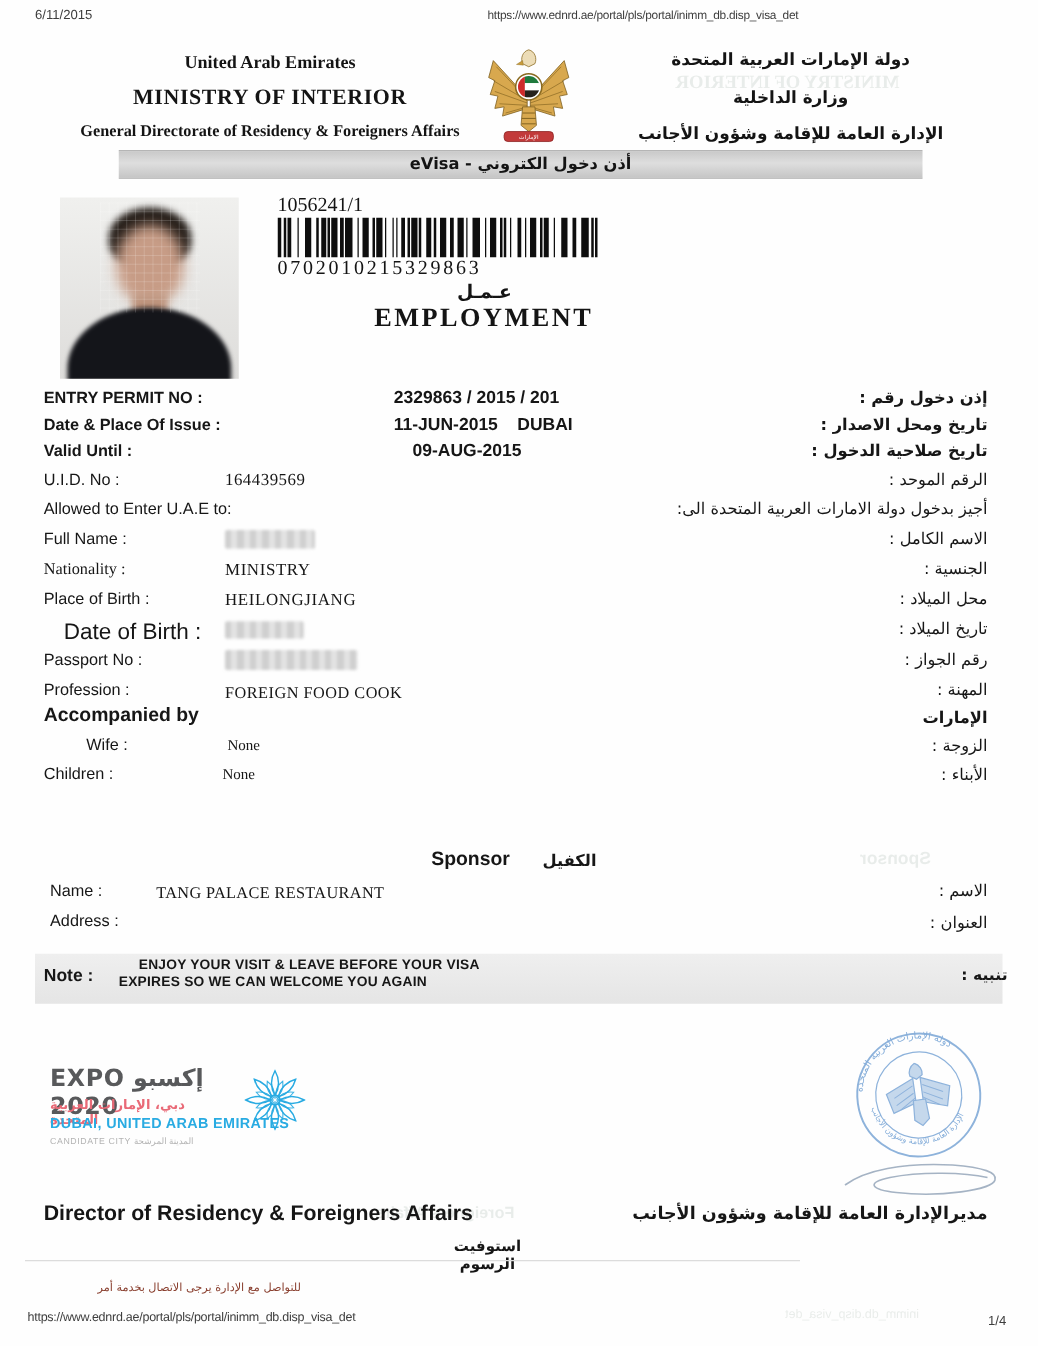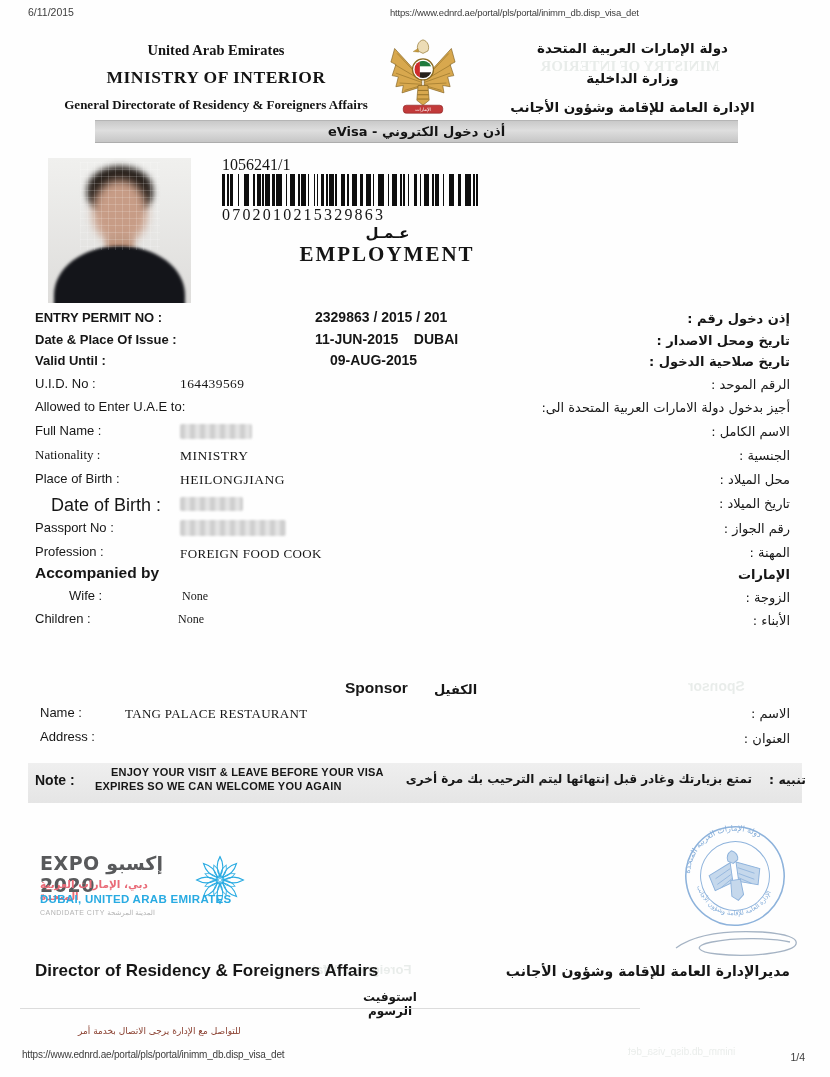--- a/index.html
+++ b/index.html
@@ -159,21 +159,20 @@
   <span class="abs" style="left:40px;top:705px;font-size:13px;">Name :</span>
   <span class="abs serif" style="left:125px;top:706px;font-size:13px;letter-spacing:.3px;">TANG PALACE RESTAURANT</span>
   <span class="abs ar" style="right:40px;top:706px;font-size:13px;">الاسم :</span>
   <span class="abs" style="left:40px;top:729px;font-size:13px;">Address :</span>
   <span class="abs ar" style="right:40px;top:731px;font-size:13px;">العنوان :</span>
 
   <div class="abs notebar" style="left:28px;top:763px;width:774px;height:40px;"></div>
   <span class="abs b" style="left:35px;top:772px;font-size:14px;">Note :</span>
   <span class="abs b" style="left:111px;top:766px;font-size:11px;letter-spacing:.2px;">ENJOY YOUR VISIT &amp; LEAVE BEFORE YOUR VISA</span>
   <span class="abs b" style="left:95px;top:780px;font-size:11px;letter-spacing:.2px;">EXPIRES SO WE CAN WELCOME YOU AGAIN</span>
-  <span class="abs ar b" style="right:78px;top:772px;font-size:12px;">تمتع بزيارتك وغادر قبل إنتهائها ليتم الترحيب بك مرة أخرى</span>
   <span class="abs ar b" style="right:24px;top:772px;font-size:12.5px;">تنبيه :</span>
 
   <div class="abs ar b" style="left:40px;top:852px;width:160px;font-size:19px;color:#58595b;letter-spacing:.5px;text-align:left;">إكسبو EXPO 2020</div>
   <div class="abs ar b" style="left:40px;top:878px;width:150px;font-size:10.5px;color:#e96a77;text-align:left;">دبي، الإمارات العربية المتحدة</div>
   <div class="abs b" style="left:40px;top:893px;font-size:11.5px;color:#29abe2;letter-spacing:.3px;">DUBAI, UNITED ARAB EMIRATES</div>
   <div class="abs" style="left:40px;top:909px;font-size:7px;color:#b3b3b3;letter-spacing:.5px;">CANDIDATE CITY  المدينة المرشحة</div>
   <svg class="abs" style="left:193px;top:853px;" width="54" height="54" viewBox="0 0 60 60">
     <defs>
       <path id="pt" d="M30 4 C34 11 34 19 30 26 C26 19 26 11 30 4 Z"></path>
       <path id="pt2" d="M30 12 C33 17 33 23 30 28 C27 23 27 17 30 12 Z"></path>

